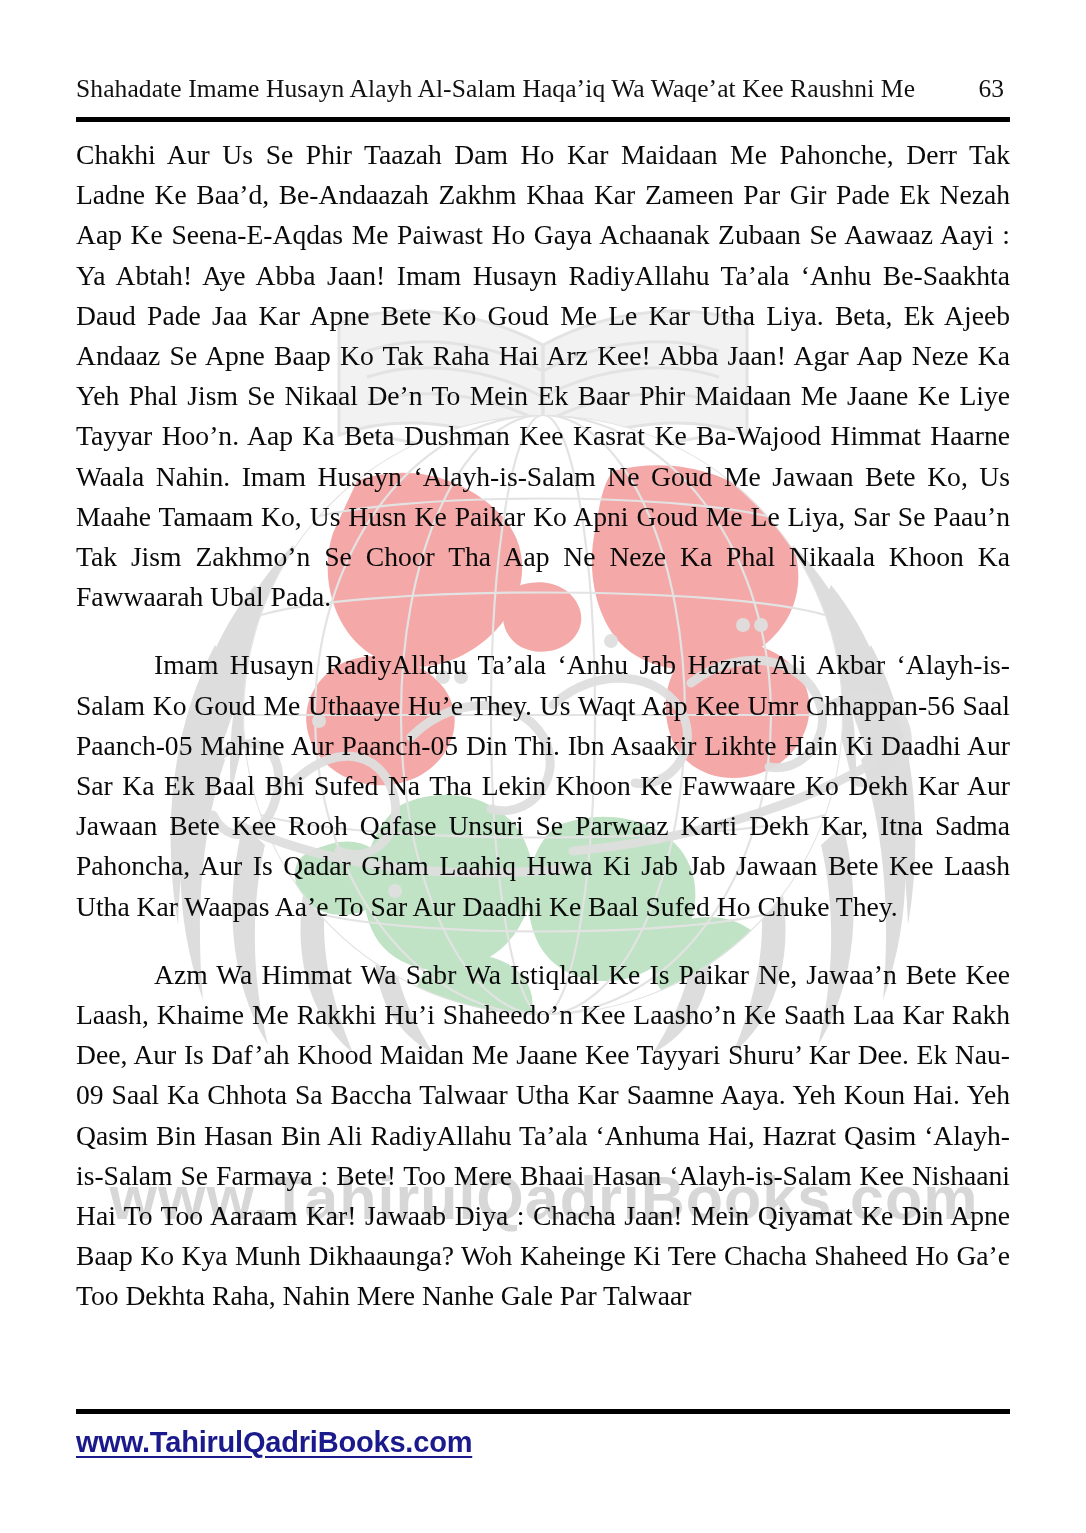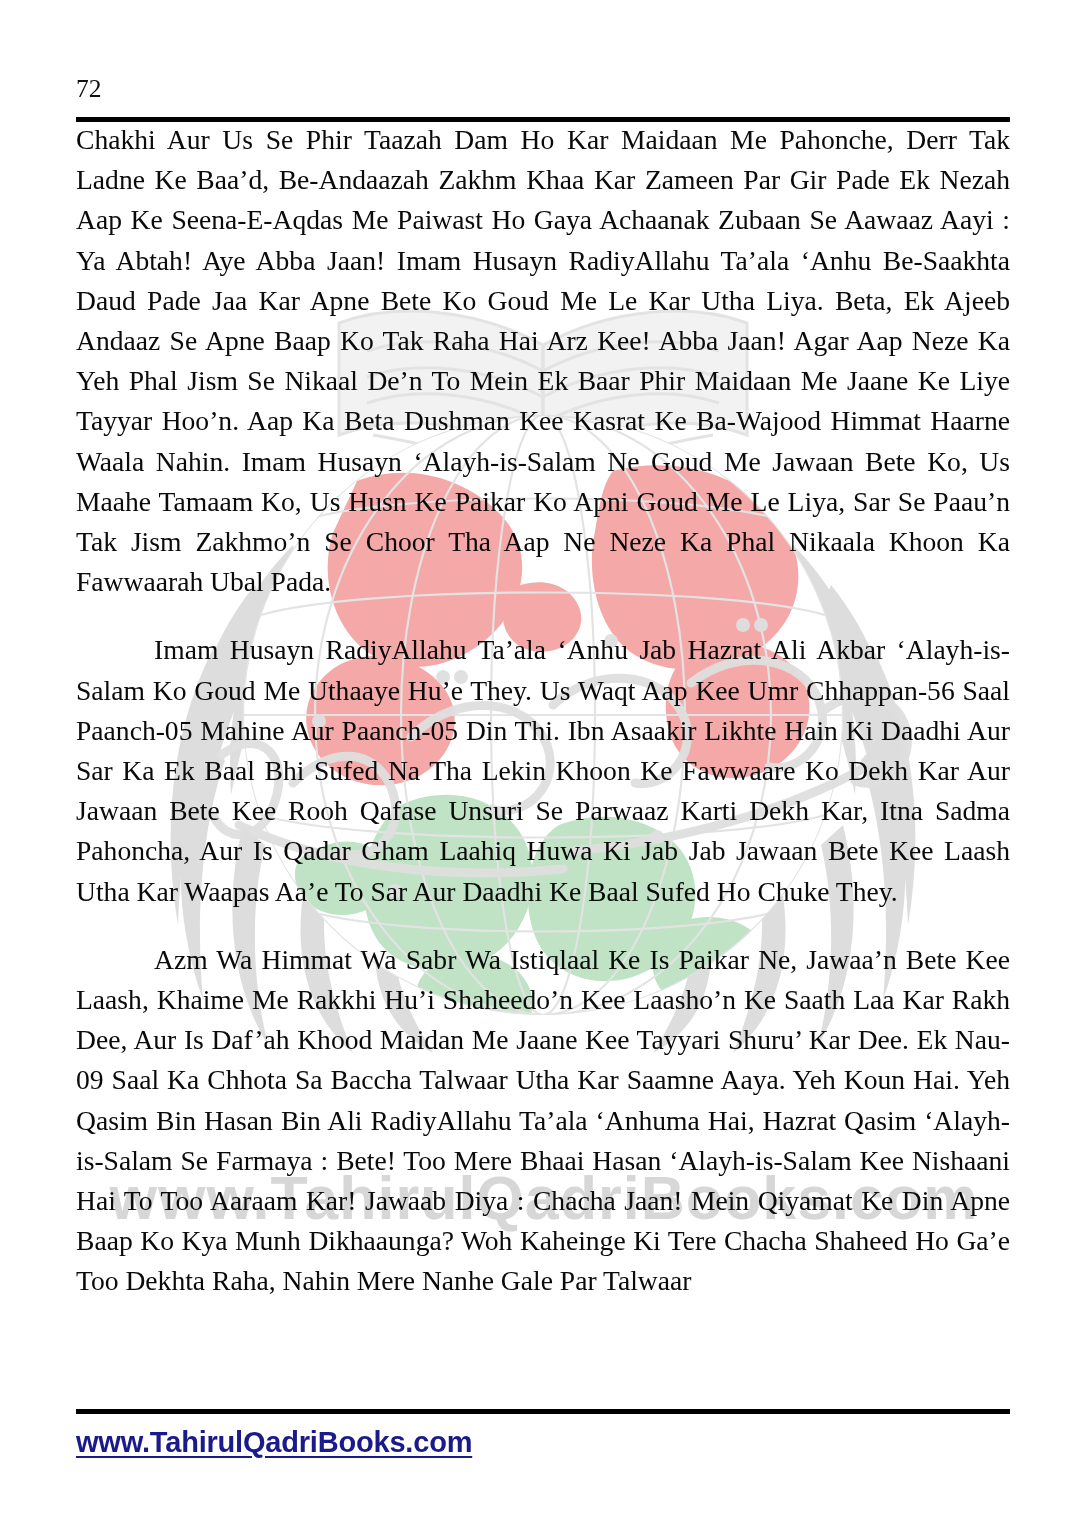--- a/index.html
+++ b/index.html
@@ -89,21 +89,21 @@
     top: 117px;
     width: 934px;
     height: 5px;
     background: #000000;
   }
 
   
   .body-text {
     position: absolute;
     left: 76px;
-    top: 120px;
+    top: 135px;
     width: 934px;
     font-size: 27.6px;
     line-height: 40.2px;
     color: #0a0a0a;
     text-align: justify;
     text-justify: inter-word;
   }
   .body-text p {
     margin: 0;
     text-align: justify;
@@ -240,21 +240,22 @@
         </g>
       </svg>
     </div>
 
     <div class="wm-url">www.TahirulQadriBooks.com</div>
   </div>
 
   <div class="content">
 
     <div class="header">
-      <div class="header-pageno">72</div>
+      <div class="header-title">Shahadate Imame Husayn Alayh Al-Salam Haqa’iq Wa Waqe’at Kee Raushni Me</div>
+      <div class="header-pageno">63</div>
     </div>
 
     <div class="rule-top"></div>
 
     <div class="body-text">
       <p>Chakhi Aur Us Se Phir Taazah Dam Ho Kar Maidaan Me Pahonche, Derr Tak Ladne Ke Baa’d, Be-Andaazah Zakhm Khaa Kar Zameen Par Gir Pade Ek Nezah Aap Ke Seena-E-Aqdas Me Paiwast Ho Gaya Achaanak Zubaan Se Aawaaz Aayi : Ya Abtah! Aye Abba Jaan! Imam Husayn RadiyAllahu Ta’ala ‘Anhu Be-Saakhta Daud Pade Jaa Kar Apne Bete Ko Goud Me Le Kar Utha Liya. Beta, Ek Ajeeb Andaaz Se Apne Baap Ko Tak Raha Hai Arz Kee! Abba Jaan! Agar Aap Neze Ka Yeh Phal Jism Se Nikaal De’n To Mein Ek Baar Phir Maidaan Me Jaane Ke Liye Tayyar Hoo’n. Aap Ka Beta Dushman Kee Kasrat Ke Ba-Wajood Himmat Haarne Waala Nahin. Imam Husayn ‘Alayh-is-Salam Ne Goud Me Jawaan Bete Ko, Us Maahe Tamaam Ko, Us Husn Ke Paikar Ko Apni Goud Me Le Liya, Sar Se Paau’n Tak Jism Zakhmo’n Se Choor Tha Aap Ne  Neze Ka Phal Nikaala Khoon Ka Fawwaarah Ubal Pada.</p>
       <p class="indent">Imam Husayn RadiyAllahu Ta’ala ‘Anhu Jab Hazrat Ali Akbar ‘Alayh-is-Salam Ko Goud Me Uthaaye Hu’e They. Us Waqt Aap Kee Umr Chhappan-56 Saal Paanch-05 Mahine Aur Paanch-05 Din Thi. Ibn Asaakir Likhte Hain Ki Daadhi Aur Sar Ka Ek Baal Bhi Sufed Na Tha Lekin Khoon Ke Fawwaare Ko Dekh Kar Aur Jawaan Bete Kee Rooh Qafase Unsuri Se Parwaaz Karti Dekh Kar, Itna Sadma Pahoncha, Aur Is Qadar Gham Laahiq Huwa Ki Jab Jab Jawaan Bete Kee Laash Utha Kar Waapas Aa’e To Sar Aur Daadhi Ke Baal Sufed Ho Chuke They.</p>
       <p class="indent">Azm Wa Himmat Wa Sabr Wa Istiqlaal Ke Is Paikar Ne, Jawaa’n Bete Kee Laash, Khaime Me Rakkhi Hu’i Shaheedo’n Kee Laasho’n Ke Saath Laa Kar Rakh Dee, Aur Is Daf’ah Khood Maidan Me Jaane  Kee Tayyari Shuru’ Kar Dee. Ek Nau-09 Saal Ka Chhota Sa Baccha Talwaar Utha Kar Saamne Aaya. Yeh Koun Hai. Yeh Qasim Bin Hasan Bin Ali RadiyAllahu Ta’ala ‘Anhuma Hai, Hazrat Qasim ‘Alayh-is-Salam Se Farmaya : Bete! Too Mere Bhaai Hasan ‘Alayh-is-Salam Kee Nishaani Hai To Too Aaraam Kar! Jawaab Diya : Chacha Jaan! Mein Qiyamat Ke Din Apne Baap Ko Kya Munh Dikhaaunga? Woh Kaheinge Ki Tere Chacha Shaheed Ho Ga’e Too Dekhta Raha, Nahin Mere Nanhe Gale Par Talwaar</p>
     </div>
 

